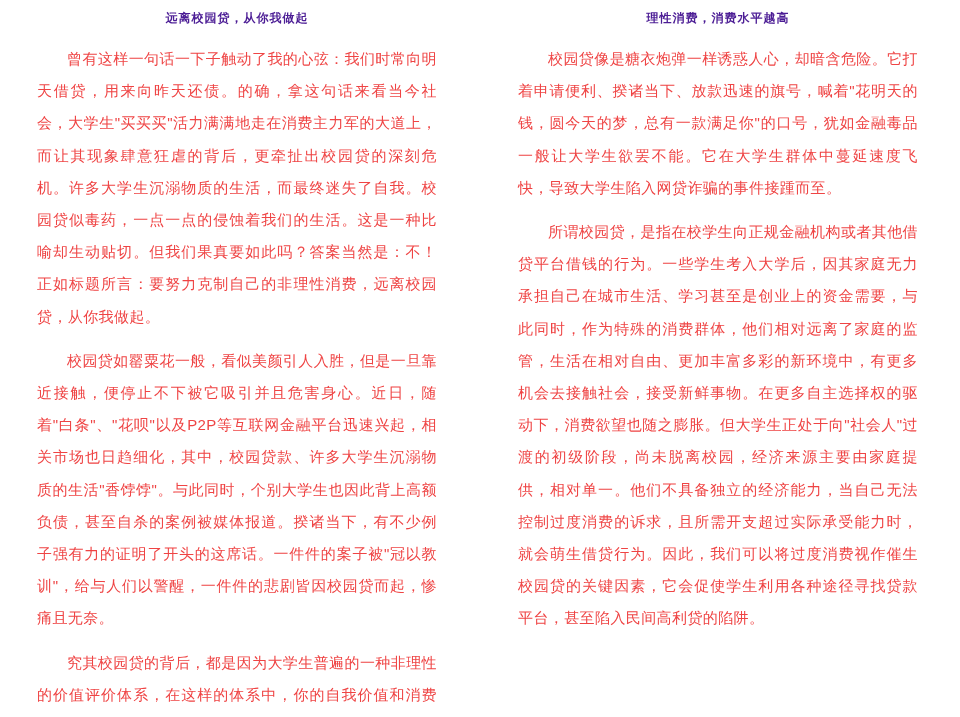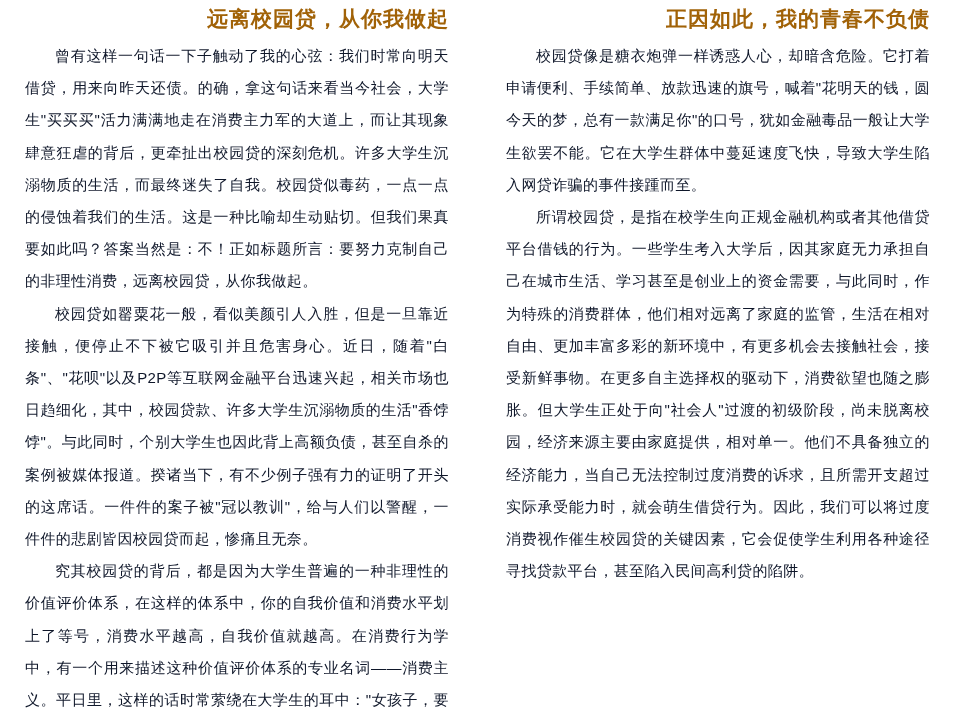--- a/index.html
+++ b/index.html
@@ -20,51 +20,51 @@
     background: #ffffff;
   }
   .column {
     position: absolute;
     top: 6px;
     width: 424px;
   }
   .col-left  { left: 25px; }
   .col-right { left: 506px; }
   .article-title {
-    font-size: 21px;
+    font-size: 12px;
     font-weight: bold;
-    color: #a16207;
-    text-align: right;
+    color: #4c1d95;
+    text-align: center;
     line-height: 25px;
     letter-spacing: 1px;
     margin: 0 0 9px 0;
   }
   .article-para {
     font-size: 15px;
-    color: #0f172a;
+    color: #ef4444;
     line-height: 32.2px;
     text-align: justify;
     text-indent: 2em;
     letter-spacing: 0.4px;
-    margin: 0;
+    margin: 12px;
     word-break: break-all;
   }
 </style>
 </head>
 <body>
 
 <div class="page">
 
   <div class="column col-left">
     <h2 class="article-title">远离校园贷，从你我做起</h2>
     <p class="article-para">曾有这样一句话一下子触动了我的心弦：我们时常向明天借贷，用来向昨天还债。的确，拿这句话来看当今社会，大学生"买买买"活力满满地走在消费主力军的大道上，而让其现象肆意狂虐的背后，更牵扯出校园贷的深刻危机。许多大学生沉溺物质的生活，而最终迷失了自我。校园贷似毒药，一点一点的侵蚀着我们的生活。这是一种比喻却生动贴切。但我们果真要如此吗？答案当然是：不！正如标题所言：要努力克制自己的非理性消费，远离校园贷，从你我做起。</p>
     <p class="article-para">校园贷如罂粟花一般，看似美颜引人入胜，但是一旦靠近接触，便停止不下被它吸引并且危害身心。近日，随着"白条"、"花呗"以及P2P等互联网金融平台迅速兴起，相关市场也日趋细化，其中，校园贷款、许多大学生沉溺物质的生活"香饽饽"。与此同时，个别大学生也因此背上高额负债，甚至自杀的案例被媒体报道。揆诸当下，有不少例子强有力的证明了开头的这席话。一件件的案子被"冠以教训"，给与人们以警醒，一件件的悲剧皆因校园贷而起，惨痛且无奈。</p>
     <p class="article-para">究其校园贷的背后，都是因为大学生普遍的一种非理性的价值评价体系，在这样的体系中，你的自我价值和消费水平划上了等号，消费水平越高，自我价值就越高。在消费行为学中，有一个用来描述这种价值评价体系的专业名词——消费主义。平日里，这样的话时常萦绕在大学生的耳中："女孩子，要对自己好一点！""你什么都嫌贵，穿的嫌贵，吃的嫌贵，脸上用的也嫌贵，无论你做什么都嫌贵，就你自己最便宜，最后连男人都嫌你便宜！"这些话，对大学生的杀伤力太过</p>
   </div>
 
   <div class="column col-right">
-    <h2 class="article-title">正因如此，我的青春不负债</h2>
-    <p class="article-para">校园贷像是糖衣炮弹一样诱惑人心，却暗含危险。它打着申请便利、手续简单、放款迅速的旗号，喊着"花明天的钱，圆今天的梦，总有一款满足你"的口号，犹如金融毒品一般让大学生欲罢不能。它在大学生群体中蔓延速度飞快，导致大学生陷入网贷诈骗的事件接踵而至。</p>
+    <h2 class="article-title">理性消费，消费水平越高</h2>
+    <p class="article-para">校园贷像是糖衣炮弹一样诱惑人心，却暗含危险。它打着申请便利、揆诸当下、放款迅速的旗号，喊着"花明天的钱，圆今天的梦，总有一款满足你"的口号，犹如金融毒品一般让大学生欲罢不能。它在大学生群体中蔓延速度飞快，导致大学生陷入网贷诈骗的事件接踵而至。</p>
     <p class="article-para">所谓校园贷，是指在校学生向正规金融机构或者其他借贷平台借钱的行为。一些学生考入大学后，因其家庭无力承担自己在城市生活、学习甚至是创业上的资金需要，与此同时，作为特殊的消费群体，他们相对远离了家庭的监管，生活在相对自由、更加丰富多彩的新环境中，有更多机会去接触社会，接受新鲜事物。在更多自主选择权的驱动下，消费欲望也随之膨胀。但大学生正处于向"社会人"过渡的初级阶段，尚未脱离校园，经济来源主要由家庭提供，相对单一。他们不具备独立的经济能力，当自己无法控制过度消费的诉求，且所需开支超过实际承受能力时，就会萌生借贷行为。因此，我们可以将过度消费视作催生校园贷的关键因素，它会促使学生利用各种途径寻找贷款平台，甚至陷入民间高利贷的陷阱。</p>
 
   </div>
 
 </div>
 
 </body></html>

